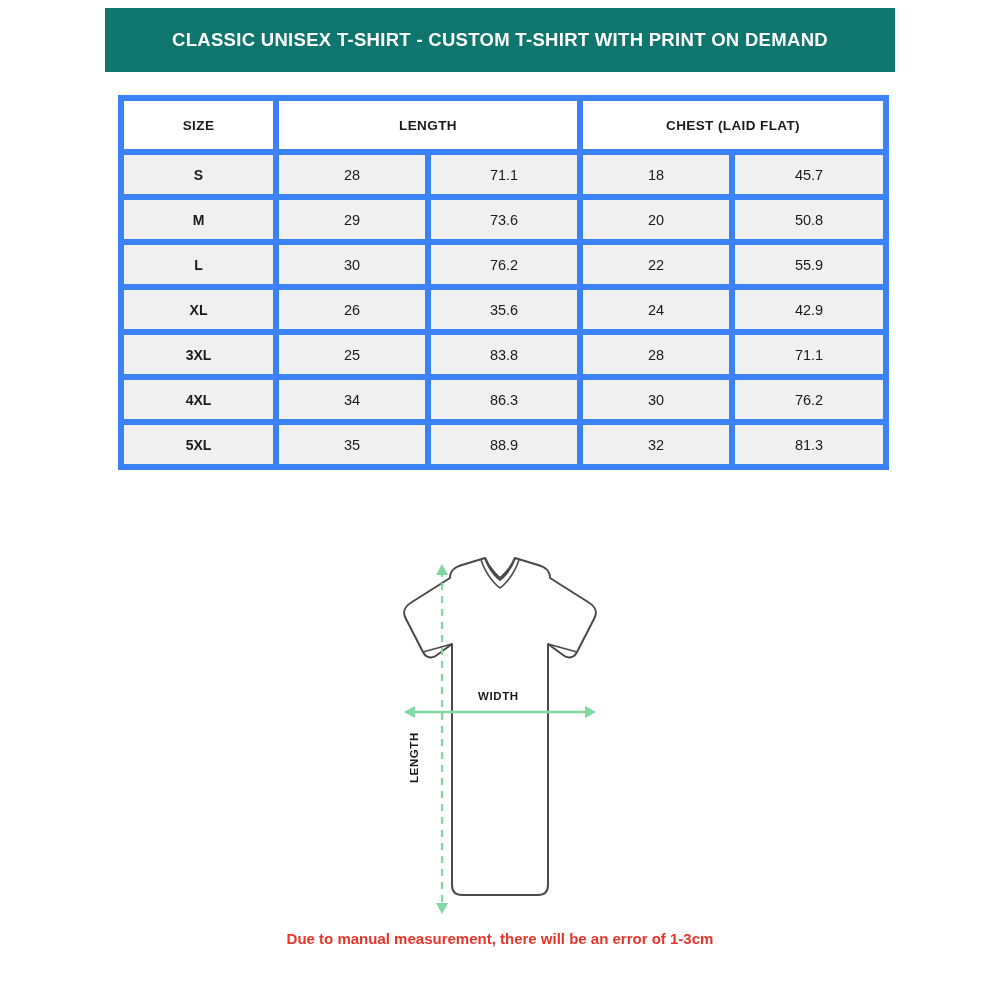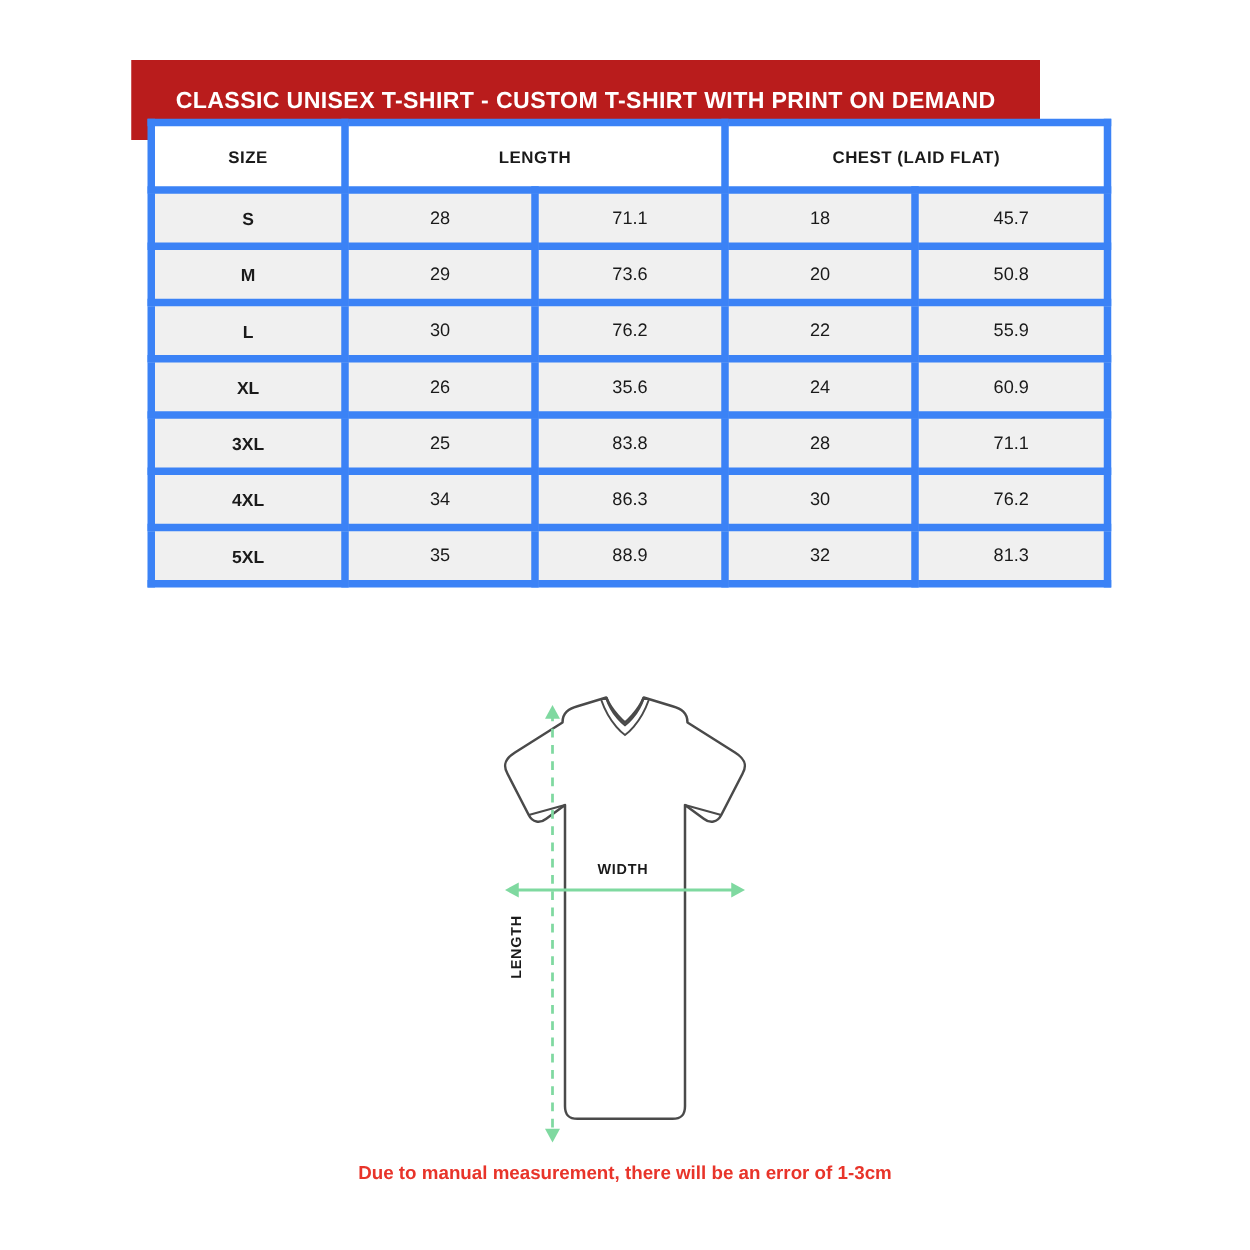--- a/index.html
+++ b/index.html
@@ -14,27 +14,26 @@
     color: #1a1a1a;
     position: relative;
     overflow: hidden;
   }
 
   
   .header-banner {
     position: absolute;
     left: 105px;
     top: 8px;
-    width: 727px;
+    width: 790px;
     height: 64px;
-    background: #b91c1c;
+    background: #0f766e;
     display: flex;
     align-items: center;
     justify-content: center;
-    margin-top: 40px;
   }
   .header-title {
     color: #ffffff;
     font-size: 18.5px;
     font-weight: bold;
     letter-spacing: 0.3px;
     text-align: center;
     white-space: nowrap;
   }
 
@@ -159,21 +158,21 @@
       <td>30</td>
       <td>76.2</td>
       <td>22</td>
       <td>55.9</td>
     </tr>
     <tr>
       <td class="size-cell">XL</td>
       <td>26</td>
       <td>35.6</td>
       <td>24</td>
-      <td>60.9</td>
+      <td>42.9</td>
     </tr>
     <tr>
       <td class="size-cell">3XL</td>
       <td>25</td>
       <td>83.8</td>
       <td>28</td>
       <td>71.1</td>
     </tr>
     <tr>
       <td class="size-cell">4XL</td>

